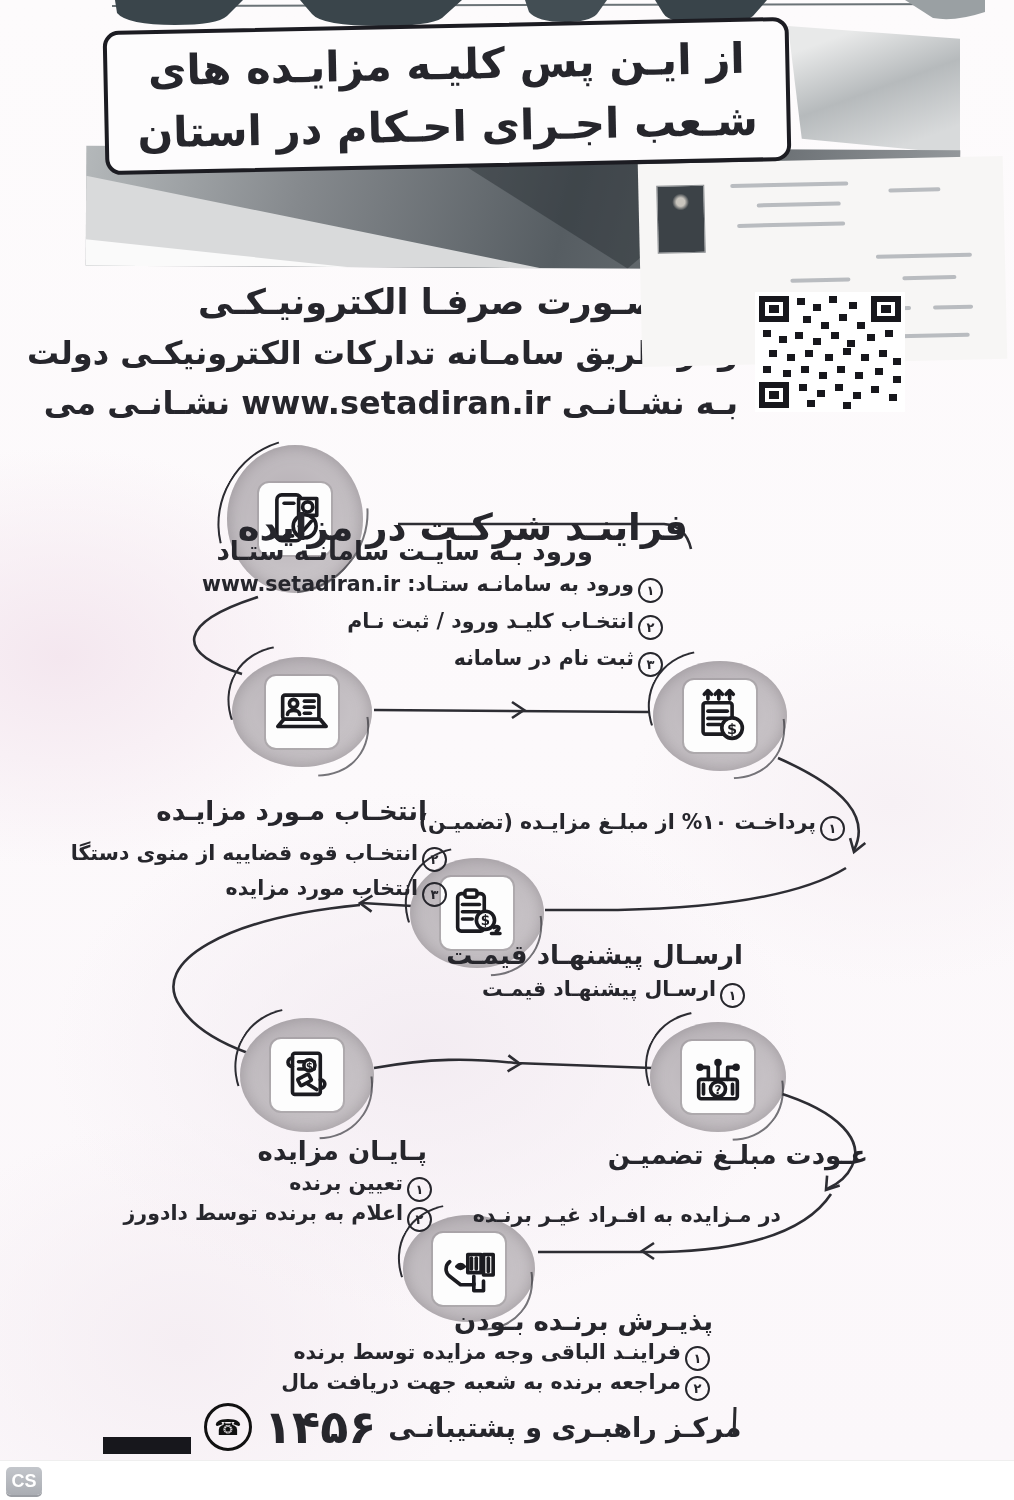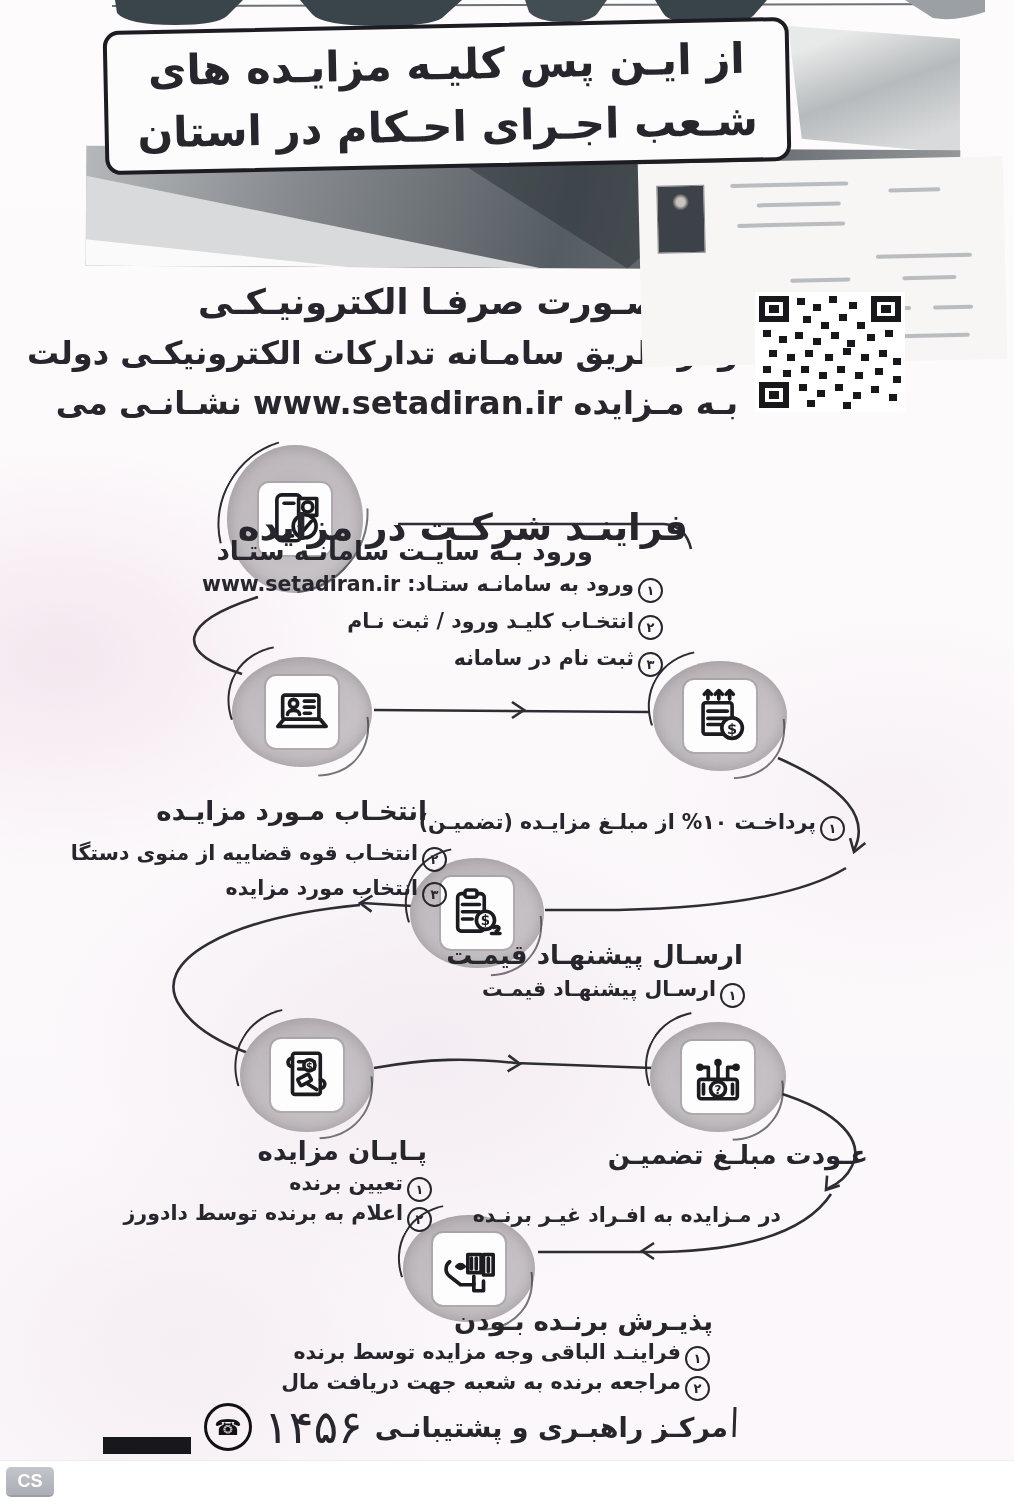--- a/index.html
+++ b/index.html
@@ -54,26 +54,26 @@
   .itm .num{display:inline-flex;width:21px;height:21px;border:2px solid #26262c;border-radius:50%;
     font-size:13px;line-height:1;align-items:center;justify-content:center;margin-left:4px;vertical-align:-4px;}
   .itm .num:empty{visibility:hidden;}
   svg.wires{left:0;top:0;z-index:2;pointer-events:none;}
   svg.wires path{fill:none;stroke:#2d2d33;stroke-width:2.6;}
   .scallops{left:0;top:0;z-index:0;}
   .blackbar{left:103px;top:1437px;width:88px;height:17px;background:#17171c;z-index:4;}
   .tick{left:733px;top:1407px;width:3px;height:30px;background:#2a2a2e;transform:rotate(2deg);z-index:4;}
   .footer{left:204px;top:1400px;display:flex;direction:rtl;align-items:center;gap:12px;z-index:4;}
   .footer .ph{font-size:27px;font-weight:bold;}
-  .footer .no{font-size:46px;font-weight:normal;letter-spacing:3px;}
+  .footer .no{font-size:46px;font-weight:bold;letter-spacing:3px;}
   .footer .ic{width:42px;height:42px;border:3.5px solid #111;border-radius:50%;display:flex;
     align-items:center;justify-content:center;font-size:22px;color:#111;}
   .csbar{left:0;top:1460px;width:1014px;height:40px;background:#ffffff;border-top:1px solid #efefef;
     display:flex;align-items:center;z-index:5;font-family:"Liberation Sans",sans-serif;}
-  .cslogo{margin-left:6px;width:48px;height:28px;background:linear-gradient(#c3c6cb,#aaadb3);border-radius:5px;
+  .cslogo{margin-left:6px;width:36px;height:28px;background:linear-gradient(#c3c6cb,#aaadb3);border-radius:5px;
     color:#ffffff;font-weight:bold;font-size:18px;display:flex;align-items:center;justify-content:center;
     box-shadow:0 2px 0 #9a9da3;}
   .cstext{margin-left:10px;color:#a3a3aa;font-size:23px;}
 </style>
 </head>
 <body>
 
 <div class="page">
   <div class="abs paper"></div>
 
@@ -163,21 +163,21 @@
       <rect x="116" y="94" width="8" height="7"></rect>
         <rect x="134" y="102" width="8" height="7"></rect>
         <rect x="52" y="108" width="8" height="7"></rect>
         <rect x="88" y="110" width="8" height="7"></rect>
     </g>
   </svg>
 
   <div class="abs rtl intro1">بـه صـورت صرفـا الکترونیـکـی</div>
   <div class="abs rtl intro2">و از طریق سامـانه تدارکات الکترونیکـی دولت</div>
   <div class="abs rtl intro3">
-    <span>بـه مـزایده</span>
+    <span>بـه نشـانـی</span>
     <span>www.setadiran.ir</span>
     <span>نشـانـی می</span>
   </div>
 
   <svg class="abs wires" width="1014" height="1500">
     <path d="M398 524 L664 524 Q686 526 691 549"></path>
     <path d="M258 597 C180 622 172 652 242 674"></path>
     <path d="M374 710 L650 712"></path>
     <path d="M-12 -8 L0 0 L-12 8" transform="translate(524,710)"></path>
     <path d="M778 758 C846 788 870 818 854 850"></path>

